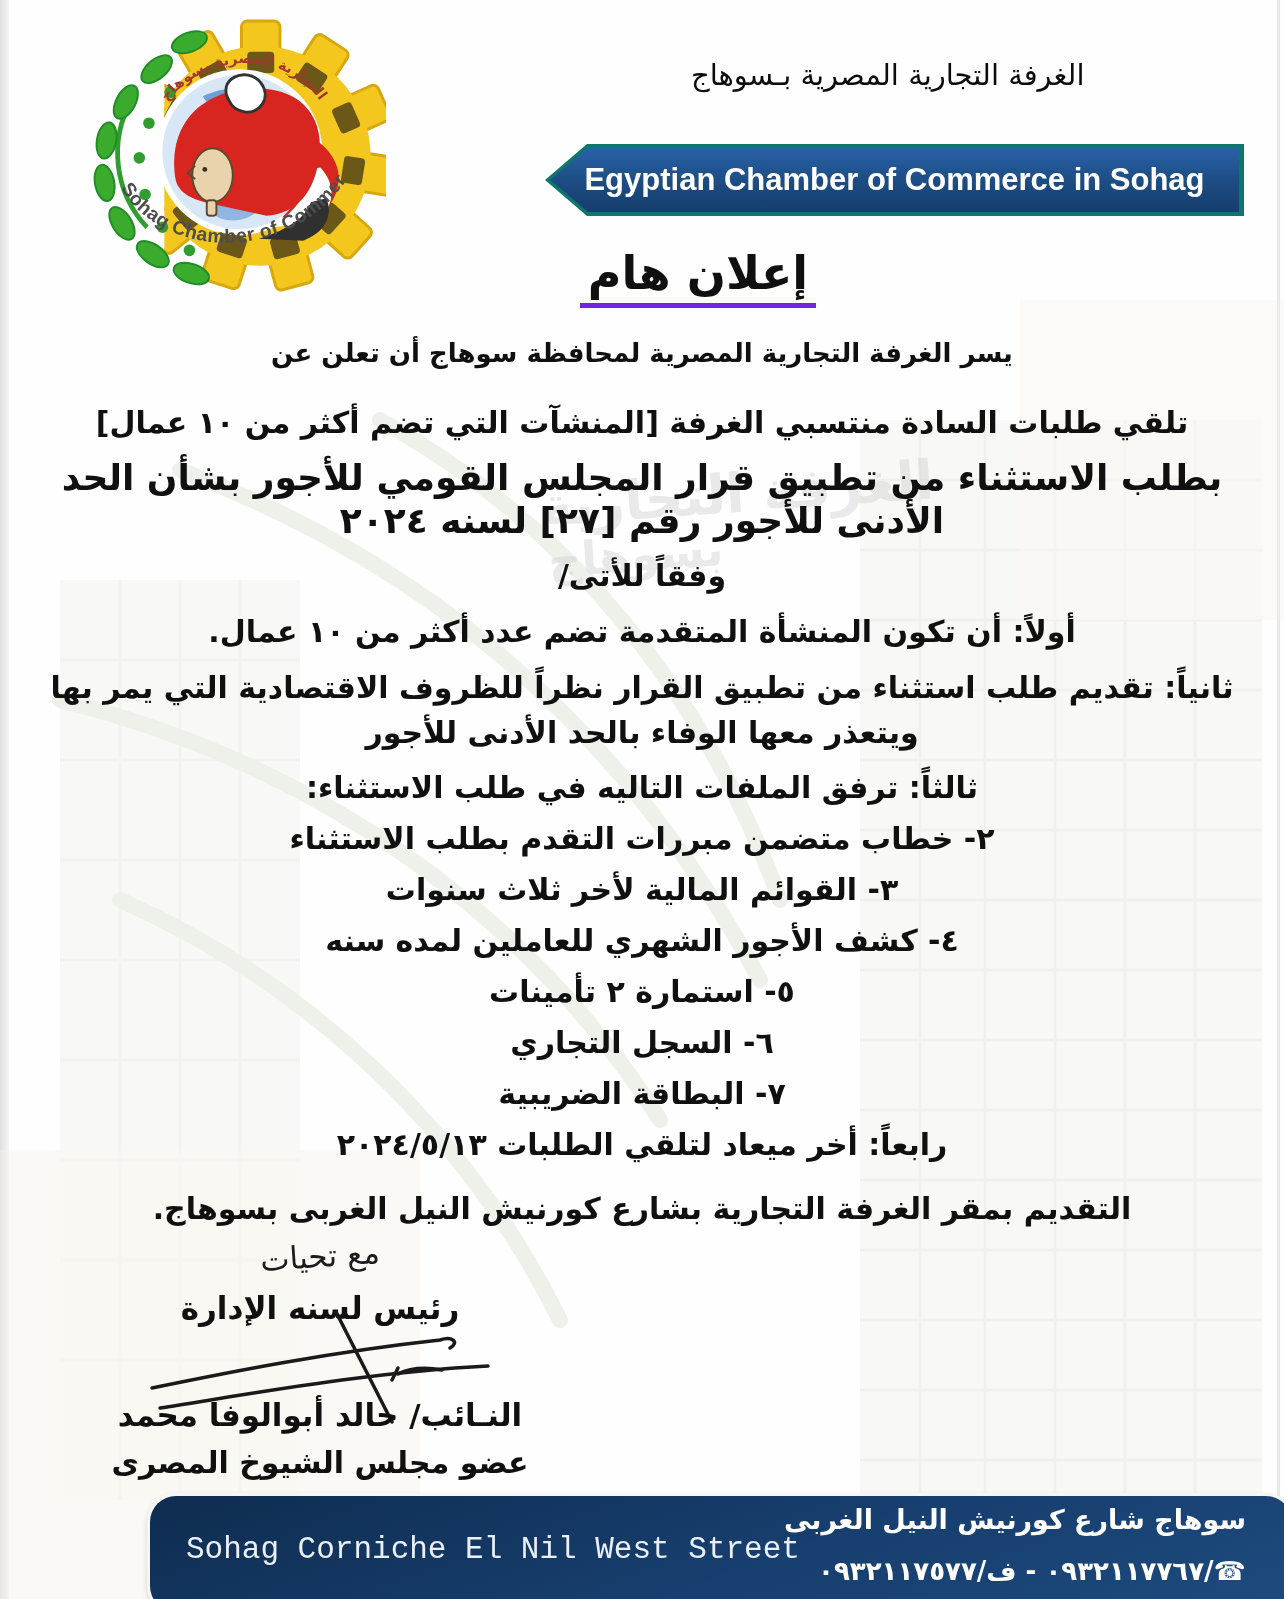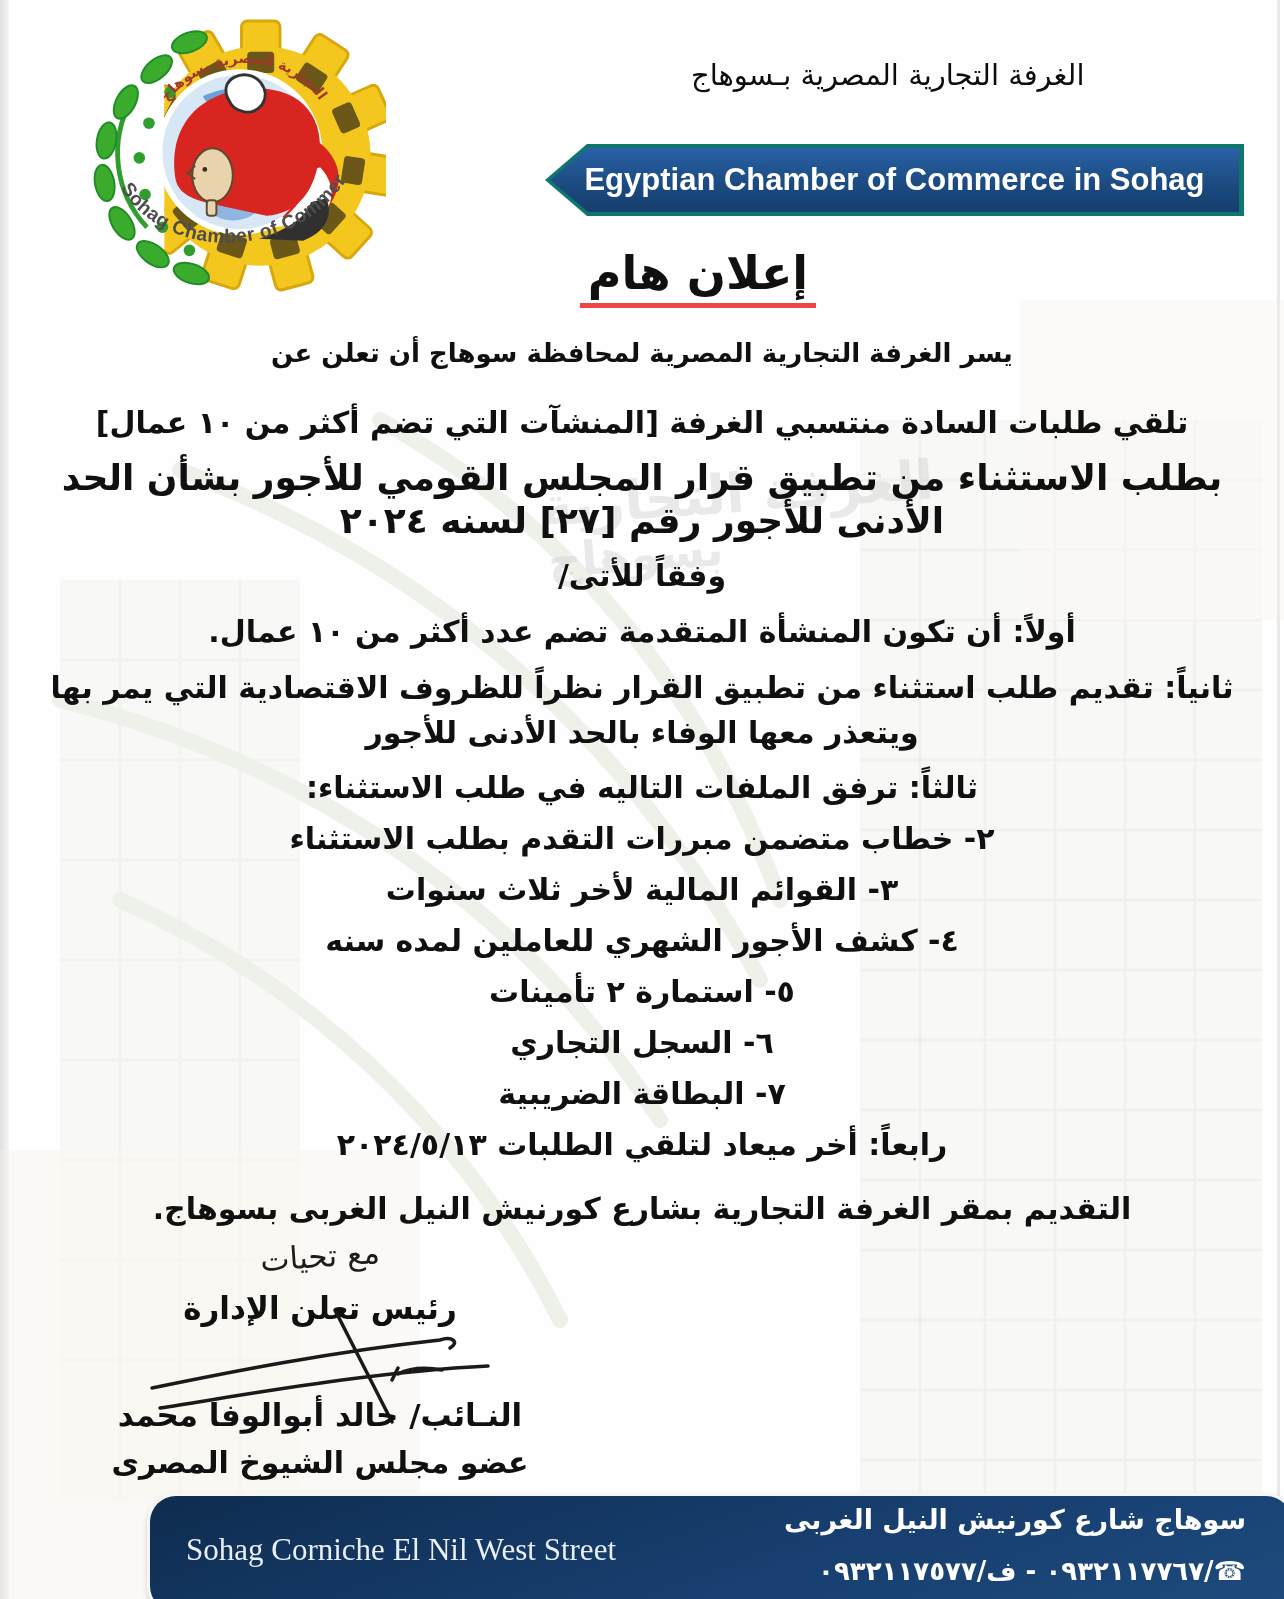--- a/index.html
+++ b/index.html
@@ -26,21 +26,21 @@
   .ribbon-inner{position:absolute;left:5px;top:6px;right:5px;bottom:6px;
         background:linear-gradient(180deg,#2a62a8 0%,#1d4e85 48%,#163d6d 100%);
         clip-path:polygon(0 50%,38px 0,100% 0,100% 100%,38px 100%);
         display:flex;align-items:center;justify-content:center;
         color:#fff;font-size:31px;font-weight:bold;font-family:"Liberation Sans",sans-serif;}
 
   
   .content{position:absolute;top:246px;left:26px;right:26px;z-index:1;text-align:center;direction:rtl;}
   .heading-wrap{margin-bottom:30px;}
   .heading{display:inline-block;transform:translateX(56px);font-size:46px;font-weight:bold;
-        border-bottom:5px solid #ef4444;padding:0 8px 3px;}
+        border-bottom:5px solid #6d28d9;padding:0 8px 3px;}
   .line{font-size:30px;font-weight:bold;line-height:1.2;margin-bottom:15px;}
   .intro{font-size:26px;margin-bottom:36px;}
   .long{font-size:36px;}
   .mb-lg{margin-bottom:20px;}
   .wide{line-height:1.5;}
   .mt{margin-top:12px;margin-bottom:28px;}
 
   
   .sig{position:absolute;left:110px;top:1238px;width:420px;z-index:1;text-align:center;direction:rtl;}
   .salutation{font-size:31px;font-weight:500;transform:rotate(-4deg);margin-bottom:16px;color:#1c1c1c;}
@@ -48,21 +48,21 @@
   .scribble{display:block;margin:-16px auto -28px;}
   .sig-name{font-size:31px;font-weight:bold;}
   .sig-role{font-size:30px;font-weight:bold;margin-top:12px;}
 
   
   .footer{position:absolute;left:150px;right:-8px;top:1496px;height:116px;z-index:2;
         background:linear-gradient(160deg,#0f2c50 0%,#173f6f 55%,#1d4a7d 100%);
         border-radius:26px;
         box-shadow:0 0 0 3px rgba(245,245,245,.95),0 3px 8px rgba(0,0,0,.3);}
   .footer-en{position:absolute;left:36px;top:36px;color:#e9eff6;font-size:31px;
-        font-family:Liberation Serif, serif;}
+        font-family:Liberation Mono, monospace;}
   .footer-ar{position:absolute;right:46px;top:8px;color:#fff;font-size:27px;font-weight:bold;direction:rtl;}
   .footer-phone{position:absolute;right:46px;top:60px;color:#fff;font-size:26px;font-weight:bold;direction:rtl;}
 </style>
 </head>
 <body>
 
 <div class="page">
 
   <div class="scan-edge"></div>
   <div class="scan-edge-right"></div>
@@ -206,21 +206,21 @@
     <div class="line item">٤- كشف الأجور الشهري للعاملين لمده سنه</div>
     <div class="line item">٥- استمارة ٢ تأمينات</div>
     <div class="line item">٦- السجل التجاري</div>
     <div class="line item">٧- البطاقة الضريبية</div>
     <div class="line mt">رابعاً: أخر ميعاد لتلقي الطلبات ٢٠٢٤/٥/١٣</div>
     <div class="line venue">التقديم بمقر الغرفة التجارية بشارع كورنيش النيل الغربى بسوهاج.</div>
   </div>
 
   <div class="sig" dir="rtl">
     <div class="salutation">مع تحيات</div>
-    <div class="sig-title">رئيس تعلن الإدارة</div>
+    <div class="sig-title">رئيس لسنه الإدارة</div>
     <svg class="scribble" width="360" height="115" viewBox="0 0 360 115">
       <g fill="none" stroke="#1a1a1a" stroke-width="3.5" stroke-linecap="round">
         <path d="M12,78 C90,62 190,42 300,30 C312,26 320,32 310,38"></path>
         <path d="M20,98 C110,84 230,62 348,56"></path>
         <path d="M196,2 L252,112"></path>
         <path d="M252,70 l6,-12"></path>
         <path d="M258,64 C270,58 286,57 302,60"></path>
       </g>
     </svg>
     <div class="sig-name">النـائب/ خالد أبوالوفا محمد</div>

